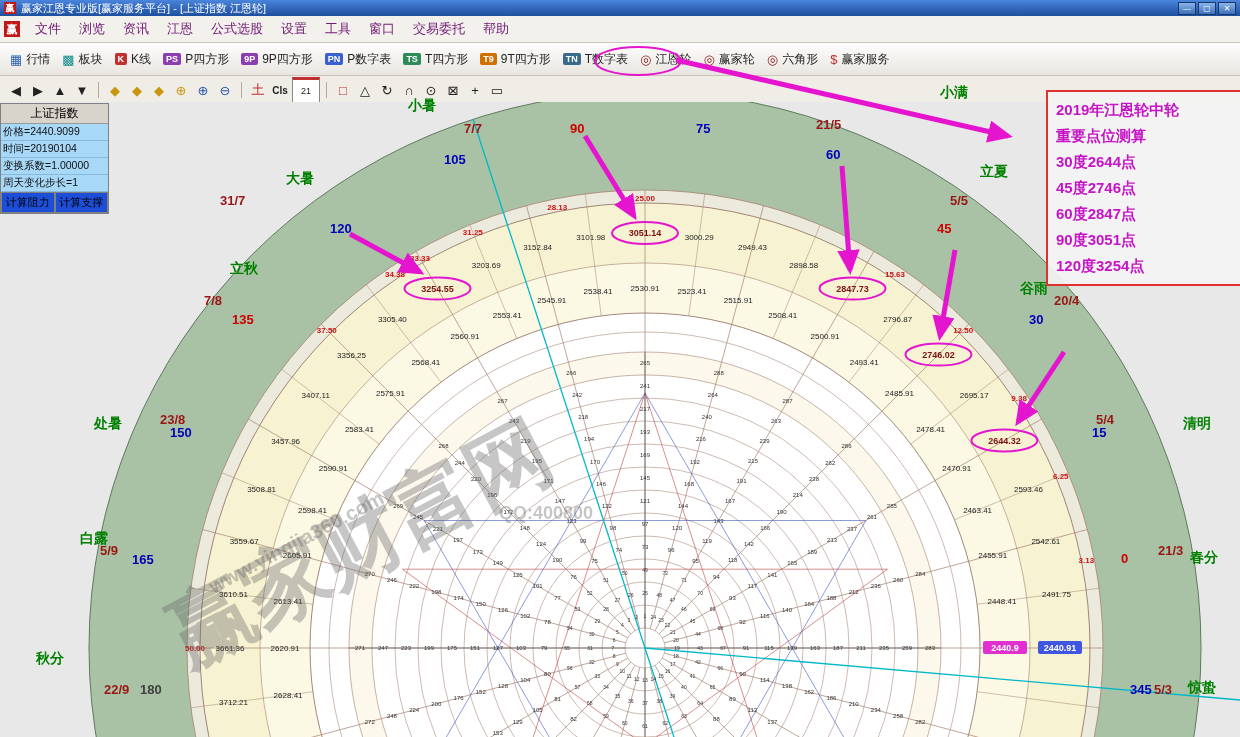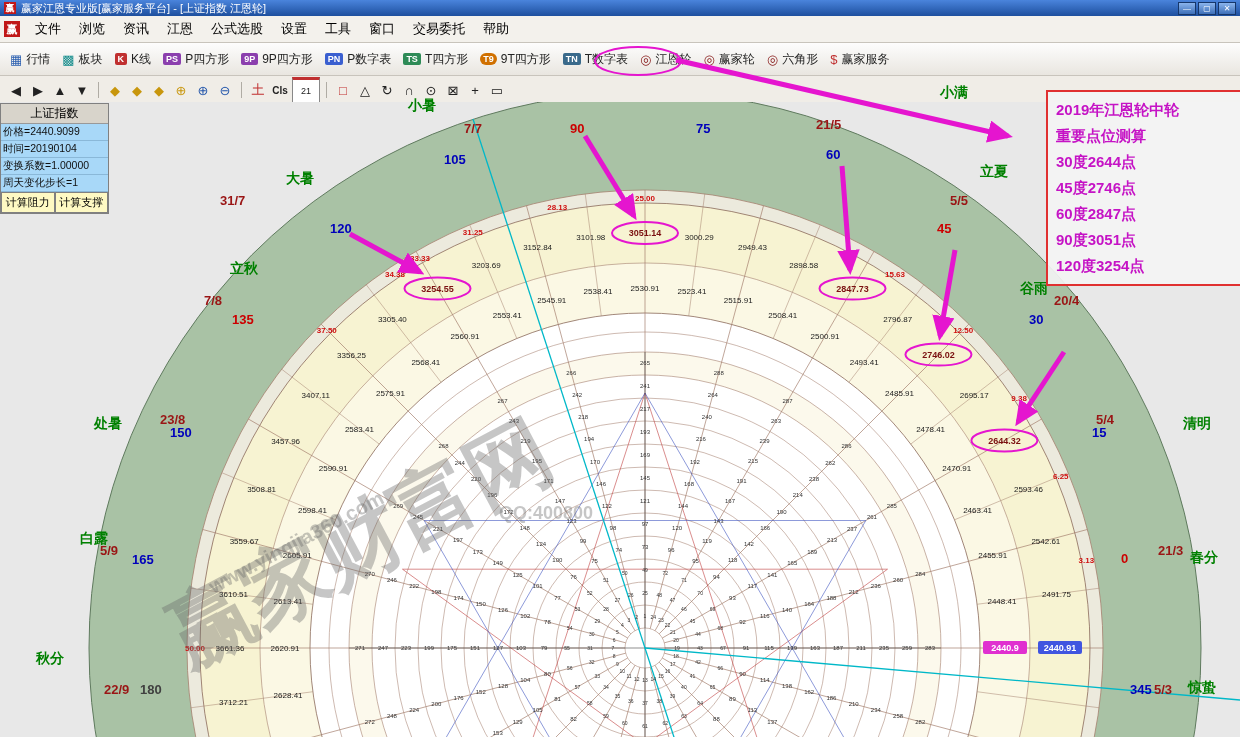--- a/index.html
+++ b/index.html
@@ -10,41 +10,41 @@
             align-items:center;font-size:11px;padding:0 4px;gap:5px;}
   .app-logo{width:12px;height:12px;background:#c01818;color:#fff;font-size:9px;line-height:12px;
             text-align:center;font-weight:bold;flex:0 0 auto;}
   .win-btns{margin-left:auto;display:flex;gap:2px;}
   .win-btn{width:18px;height:13px;background:linear-gradient(#8ab4ec,#3d6fb8);border:1px solid #16376a;
            color:#fff;font-size:8px;line-height:11px;text-align:center;box-sizing:border-box;}
   .menubar{height:26px;background:#f3f1ec;border-bottom:1px solid #c8c4bc;display:flex;
            align-items:center;font-size:13px;padding-left:4px;}
   .logo2{width:16px;height:16px;background:#c01818;color:#fff;font-size:11px;line-height:16px;
          text-align:center;font-weight:bold;margin-right:6px;}
-  .menu-item{padding:3px 9px;color:#000000;cursor:default;}
+  .menu-item{padding:3px 9px;color:#701a75;cursor:default;}
   .toolbar1{height:32px;background:linear-gradient(#fdfdfd,#e9e6e0);border-bottom:1px solid #c8c4bc;
             display:flex;align-items:center;font-size:12px;padding-left:4px;}
   .tb-item{display:flex;align-items:center;gap:4px;padding:4px 6px;color:#222;white-space:nowrap;}
   .tb-glyph{font-size:13px;line-height:13px;}
   .tb-badge{font-size:9px;font-weight:bold;color:#fff;padding:1px 3px;border-radius:2px;line-height:10px;}
   .toolbar2{height:28px;background:#f0ede7;border-bottom:1px solid #b8b4ac;display:flex;
             align-items:center;gap:2px;padding-left:6px;font-size:13px;}
   .dt{min-width:20px;height:20px;display:flex;align-items:center;justify-content:center;color:#222;}
   .dt-sep{width:1px;height:16px;background:#b0aca4;margin:0 4px;}
   .dt-cal{border:1px solid #888;background:#fff;font-size:9px;padding:1px 3px;border-top:3px solid #c03030;}
   .dt-small{font-size:10px;font-weight:bold;}
   
   #wheel-wrap{position:absolute;left:0;top:102px;width:1240px;height:635px;}
   svg text{font-family:"Liberation Sans","DejaVu Sans",sans-serif;}
   
   .panel{position:absolute;left:0;top:103px;width:107px;z-index:20;border:1px solid #808080;background:#d8d4cb;}
   .panel-title{background:#d8d4cb;text-align:center;padding:1px 0;border-bottom:1px solid #999;font-size:12px;}
   .panel-row{background:#a8d8f8;padding:1px 2px;border-bottom:1px solid #8ab8d8;white-space:nowrap;font-size:10.5px;color:#101010;}
   .panel-btns{display:flex;}
-  .panel-btn{flex:1;background:#fef9c3;border:1px solid #808080;text-align:center;padding:2px 0;font-size:11px;cursor:default;}
+  .panel-btn{flex:1;background:#1d4ed8;border:1px solid #808080;text-align:center;padding:2px 0;font-size:11px;cursor:default;}
   
   .label{position:absolute;z-index:15;font-weight:bold;white-space:nowrap;pointer-events:none;}
   .season{color:#008000;font-size:14px;}
   .wdate{color:#9a1515;font-size:13px;}
   .degree{font-size:13px;}
   .watermark{position:absolute;z-index:8;color:rgba(105,105,105,0.38);font-weight:bold;
              transform-origin:left top;pointer-events:none;white-space:nowrap;}
   .anno{position:absolute;left:1046px;top:90px;width:186px;border:2px solid #e03030;
         background:rgba(243,243,243,0.92);z-index:30;padding:5px 8px;}
   .anno div{color:#c513c5;font-size:15px;line-height:26px;font-weight:bold;white-space:nowrap;}
@@ -100,21 +100,21 @@
     </div>
     <div class="tb-item">
       <span class="tb-badge" style="background: rgb(58, 95, 208);">PN</span>
       <span>P数字表</span>
     </div>
     <div class="tb-item">
       <span class="tb-badge" style="background: rgb(46, 139, 87);">TS</span>
       <span>T四方形</span>
     </div>
     <div class="tb-item">
-      <span class="tb-badge" style="background: rgb(208, 112, 0); border-radius: 6px;">T9</span>
+      <span class="tb-badge" style="background: rgb(208, 112, 0);">T9</span>
       <span>9T四方形</span>
     </div>
     <div class="tb-item">
       <span class="tb-badge" style="background: rgb(58, 106, 139);">TN</span>
       <span>T数字表</span>
     </div>
     <div class="tb-item">
       <span class="tb-glyph" style="color: rgb(139, 32, 32);">◎</span>
       <span>江恩轮</span>
     </div>

